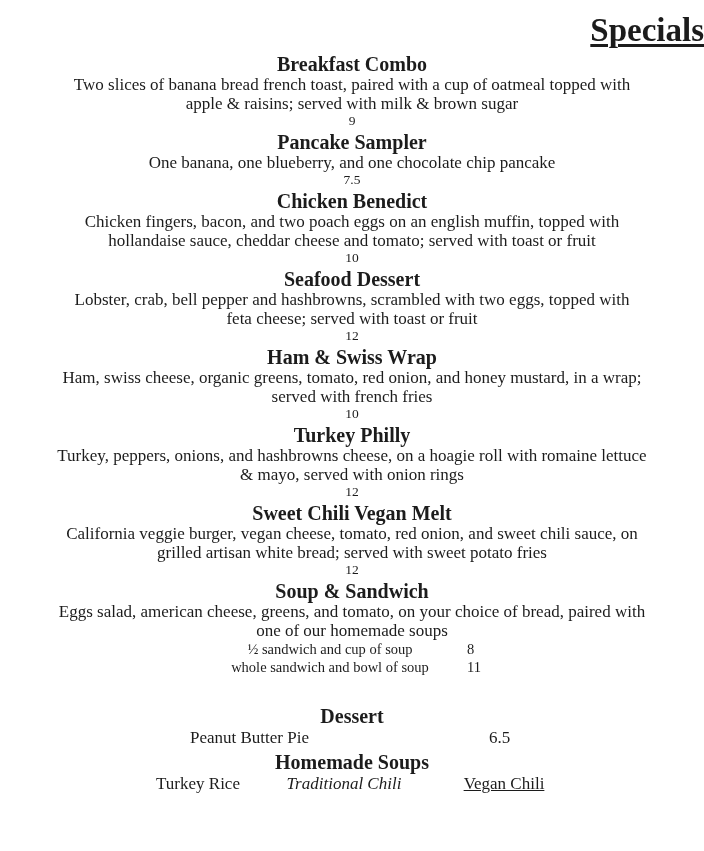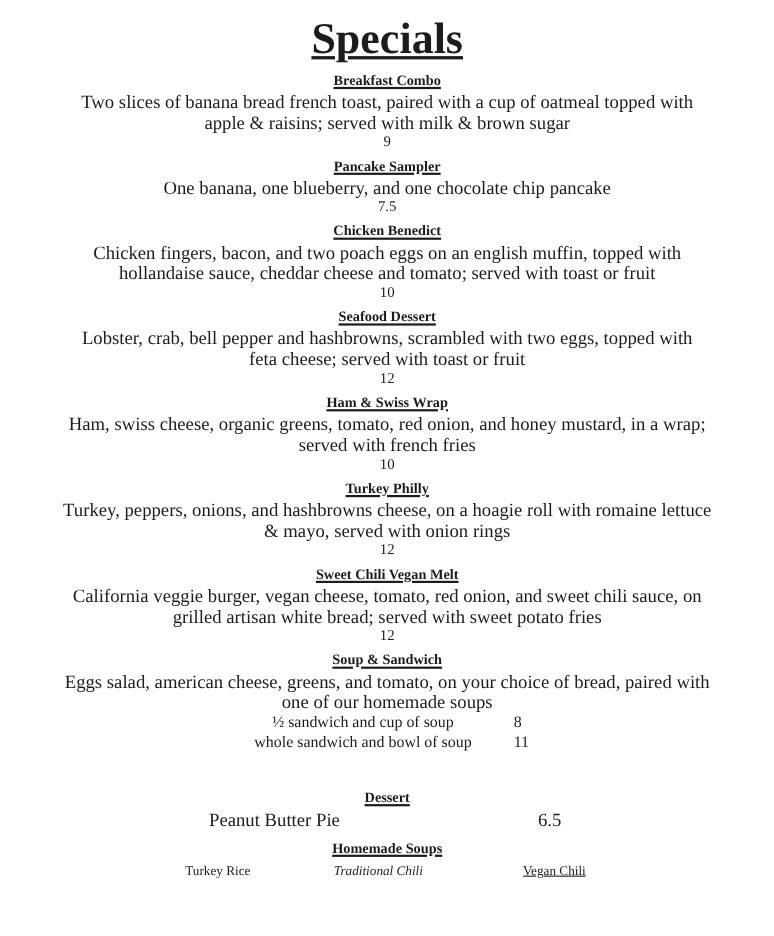--- a/index.html
+++ b/index.html
@@ -13,34 +13,34 @@
     overflow: hidden;
     font-family: "Liberation Serif", "DejaVu Serif", serif;
     color: #1c1c1c;
   }
   .menu {
     width: 704px;
     padding-top: 12px;
     text-align: center;
   }
   .title {
-    font-size: 40px;
+    font-size: 33px;
     font-weight: bold;
     line-height: 1.15;
     text-decoration: underline;
     text-decoration-thickness: 3px;
     text-underline-offset: 3px;
     margin-bottom: 2px;
+    text-align: right;
   }
   .section-name {
-    font-size: 13px;
+    font-size: 20px;
     font-weight: bold;
     line-height: 21px;
     margin-top: 4px;
-    text-decoration: underline;
     text-decoration-thickness: 2px;
     text-underline-offset: 2px;
   }
   .desc-line {
     font-size: 17px;
     line-height: 19px;
     white-space: nowrap;
   }
   .price {
     font-size: 13.5px;
@@ -68,21 +68,21 @@
     position: relative;
     height: 21px;
     font-size: 17px;
     line-height: 21px;
   }
   .dessert-label { position: absolute; left: 190px; white-space: nowrap; }
   .dessert-price { position: absolute; left: 489px; }
   .soups-row {
     position: relative;
     height: 21px;
-    font-size: 12px;
+    font-size: 17px;
     line-height: 21px;
   }
   .soup-item { position: absolute; width: 200px; text-align: center; white-space: nowrap; }
   .soup-0 { left: 98px; }
   .soup-1 { left: 244px; font-style: italic; }
   .soup-2 { left: 404px; text-decoration: underline; }
 </style>
 </head>
 <body>
 

